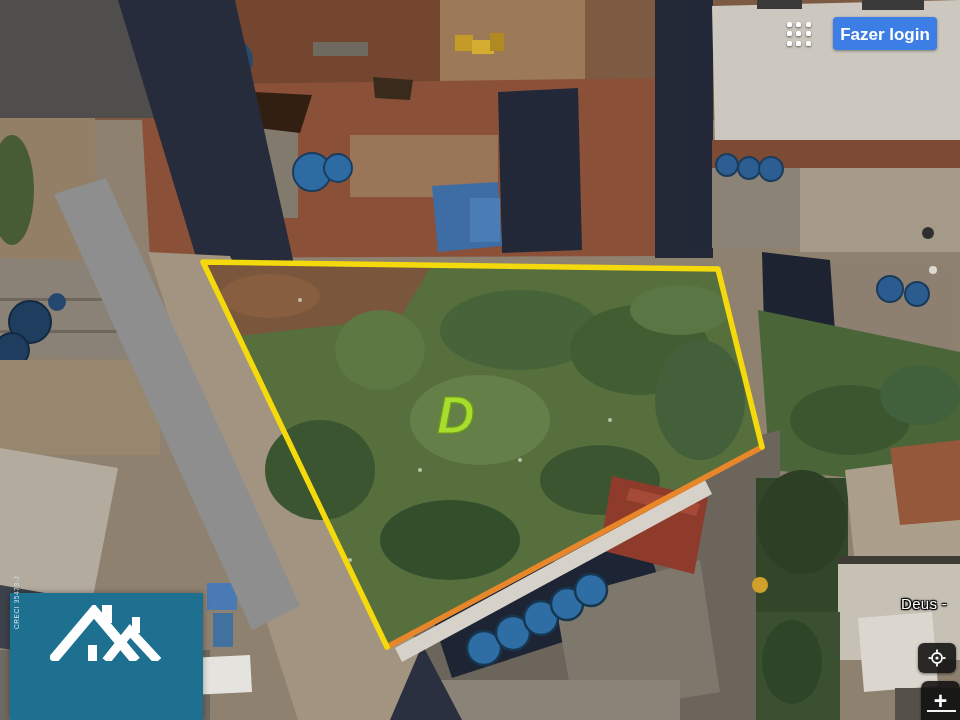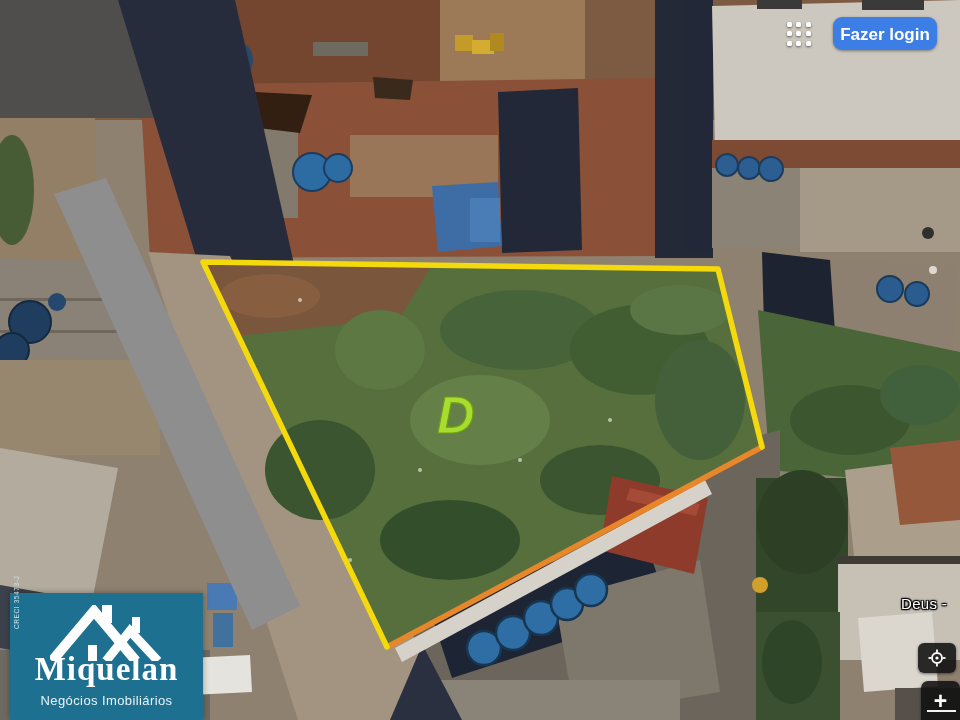--- a/index.html
+++ b/index.html
@@ -6,21 +6,21 @@
   #stage{position:relative;width:960px;height:720px;overflow:hidden;
          font-family:"Liberation Sans",sans-serif;background:#8f8170;}
   #aerial{position:absolute;left:0;top:0;width:960px;height:720px;display:block;}
 
   
   .apps-grid{position:absolute;left:787px;top:22px;width:25px;height:25px;
     display:grid;grid-template-columns:repeat(3,1fr);gap:3px;cursor:pointer;
     filter:drop-shadow(0 1px 1px rgba(0,0,0,.55));}
   .apps-grid span{width:5px;height:5px;background:#fff;border-radius:1.5px;}
   .login-btn{position:absolute;left:833px;top:17px;width:104px;height:33px;
-    background:#3c7de6;border:none;border-radius:9px;color:#fff;
+    background:#3c7de6;border:none;border-radius:4px;color:#fff;
     font-family:"Liberation Sans",sans-serif;font-size:17px;font-weight:bold;
     line-height:33px;text-align:center;cursor:pointer;
     box-shadow:0 1px 3px rgba(0,0,0,.4);}
 
   
   .street-label{position:absolute;left:901px;top:595px;color:#fff;
     font-size:15px;font-weight:normal;letter-spacing:.3px;white-space:nowrap;
     text-shadow:-1px -1px 1px #000,1px -1px 1px #000,-1px 1px 1px #000,1px 1px 1px #000,0 0 3px #000;}
 
   
@@ -228,17 +228,15 @@
 
   <div class="brand-box">
     <div class="brand-creci">CRECI 35473-J</div>
     <svg class="brand-roof" width="112" height="56" viewBox="0 0 112 56">
       <rect x="52" y="0" width="10" height="18" fill="#fff"></rect>
       <rect x="82" y="12" width="8" height="16" fill="#fff"></rect>
       <path d="M2,56 L44,6 L86,56" fill="none" stroke="#fff" stroke-width="10"></path>
       <path d="M56,56 L80,26 L108,56" fill="none" stroke="#fff" stroke-width="9"></path>
       <rect x="38" y="40" width="9" height="16" fill="#fff"></rect>
     </svg>
-    <div class="brand-name">Miquelan</div>
-    <div class="brand-tagline">Negócios Imobiliários</div>
   </div>
 
 </div>
 
 </body></html>

